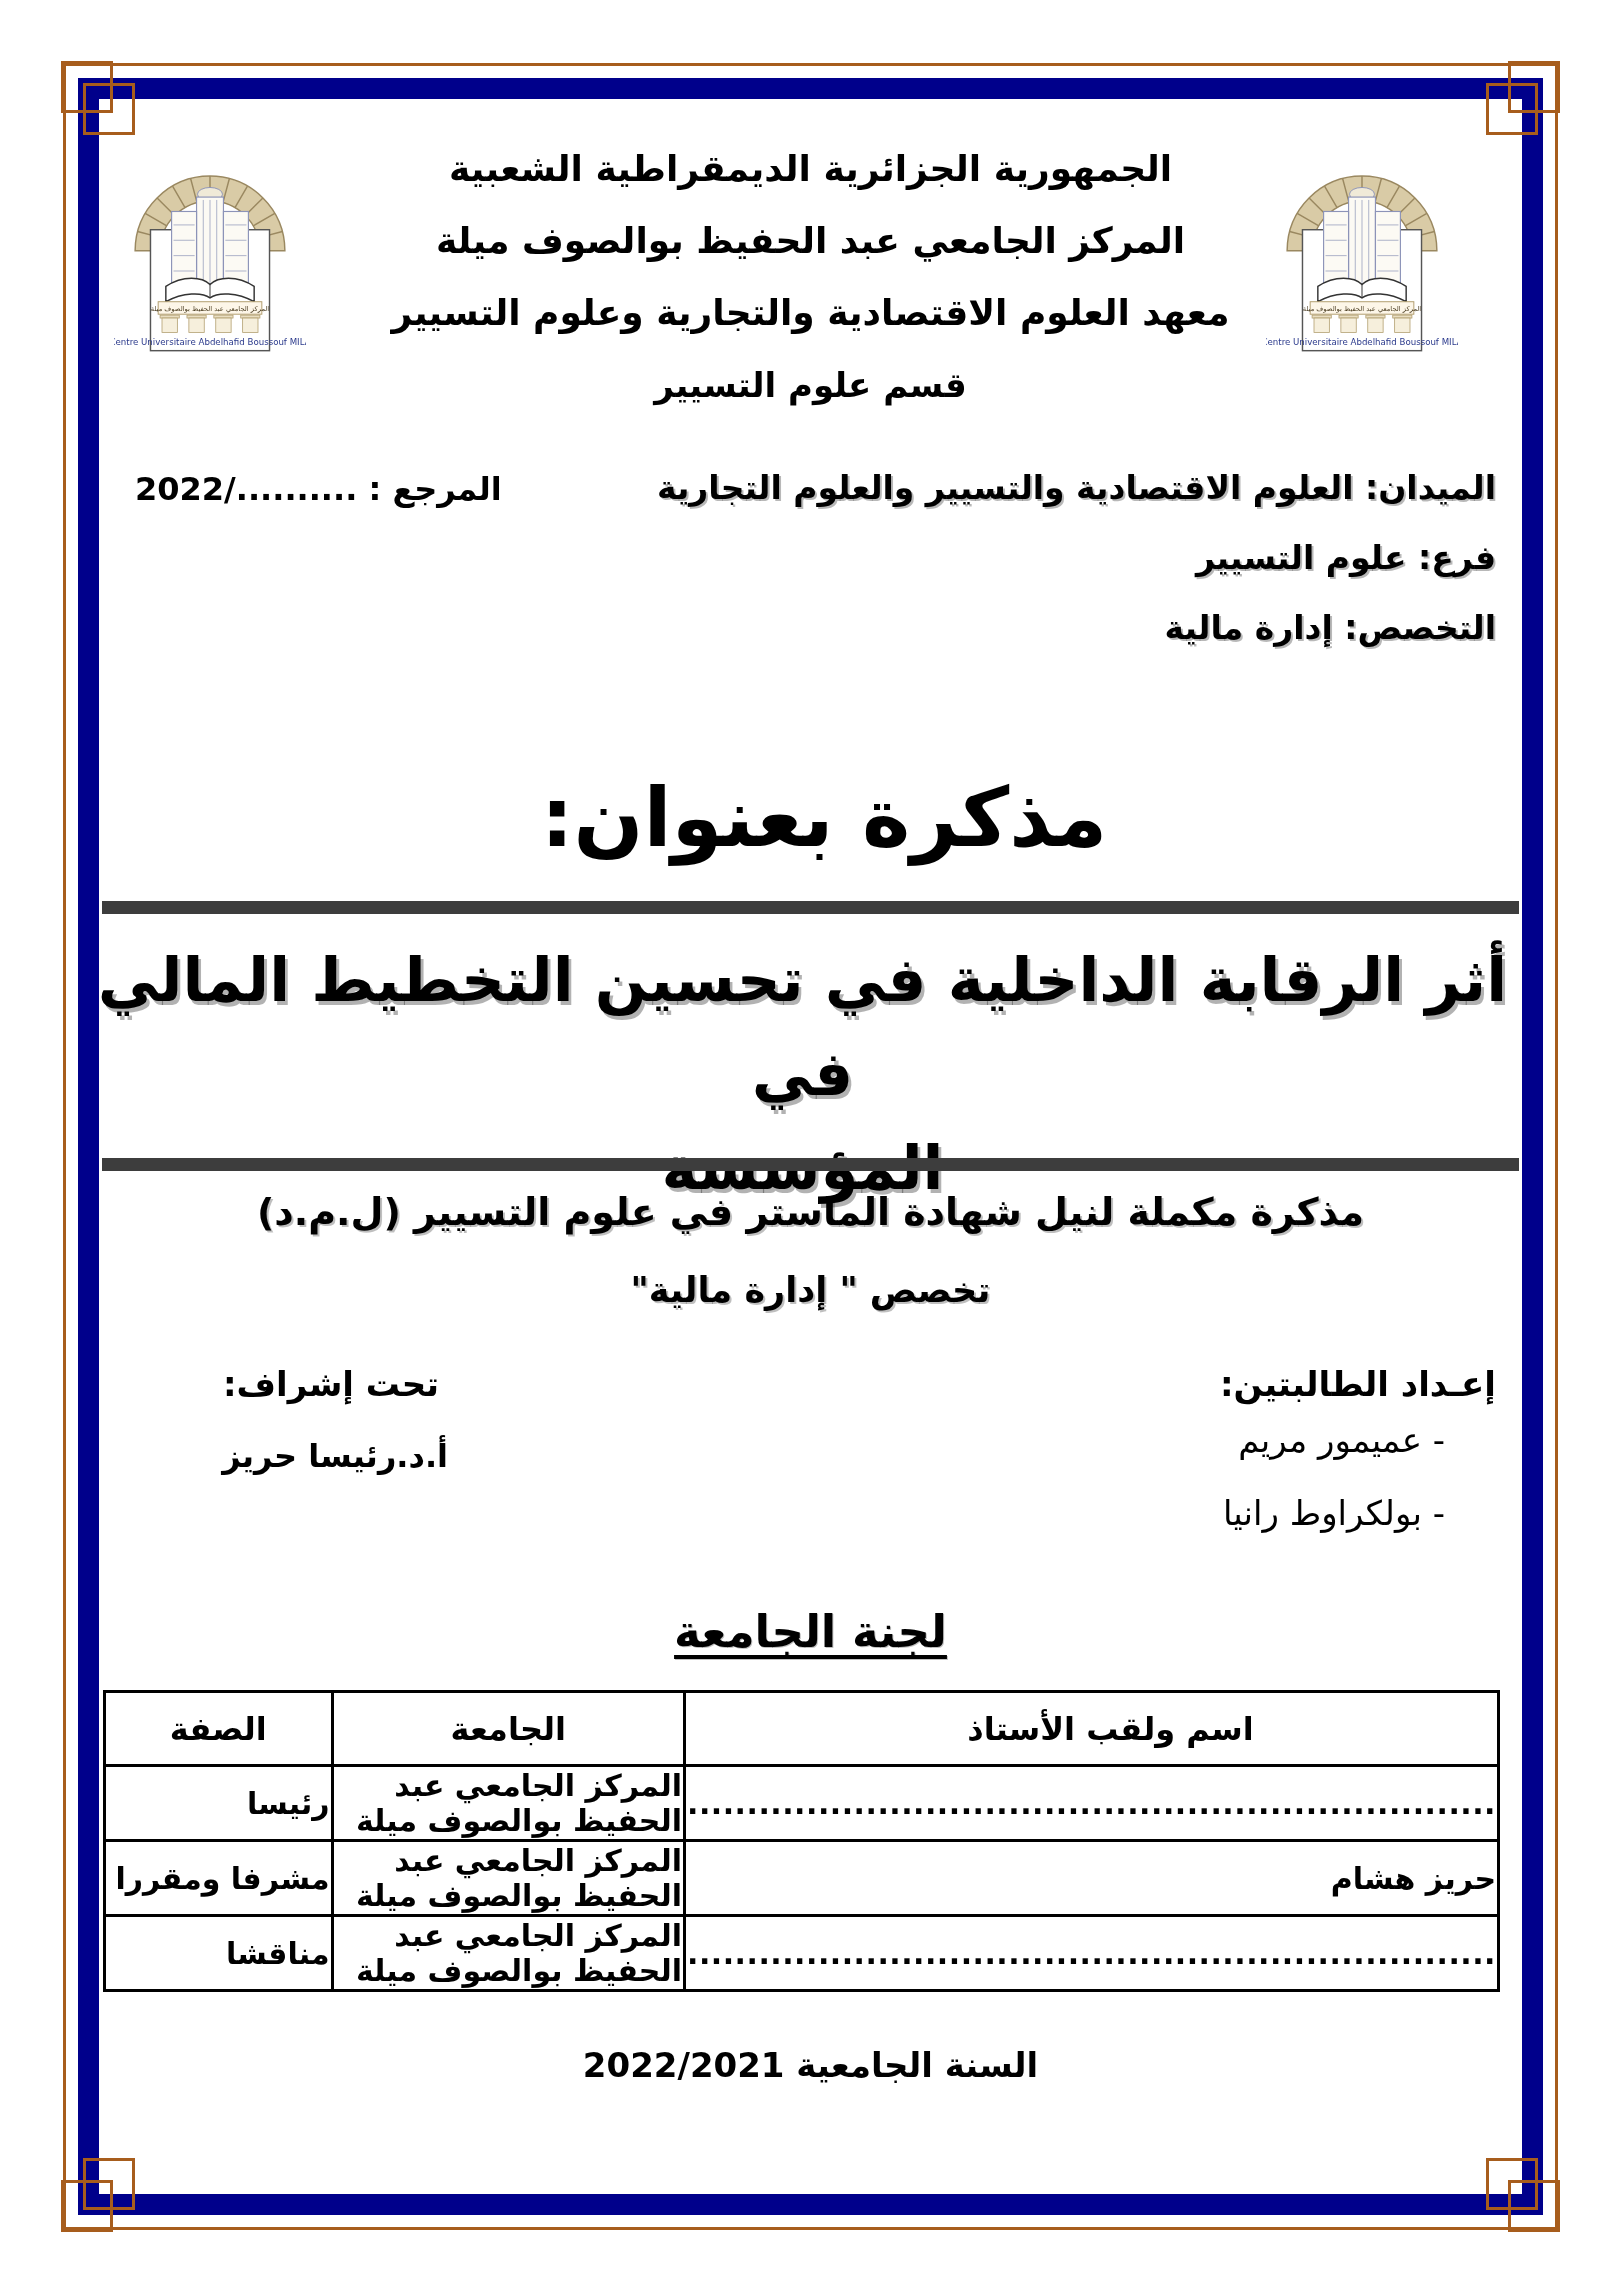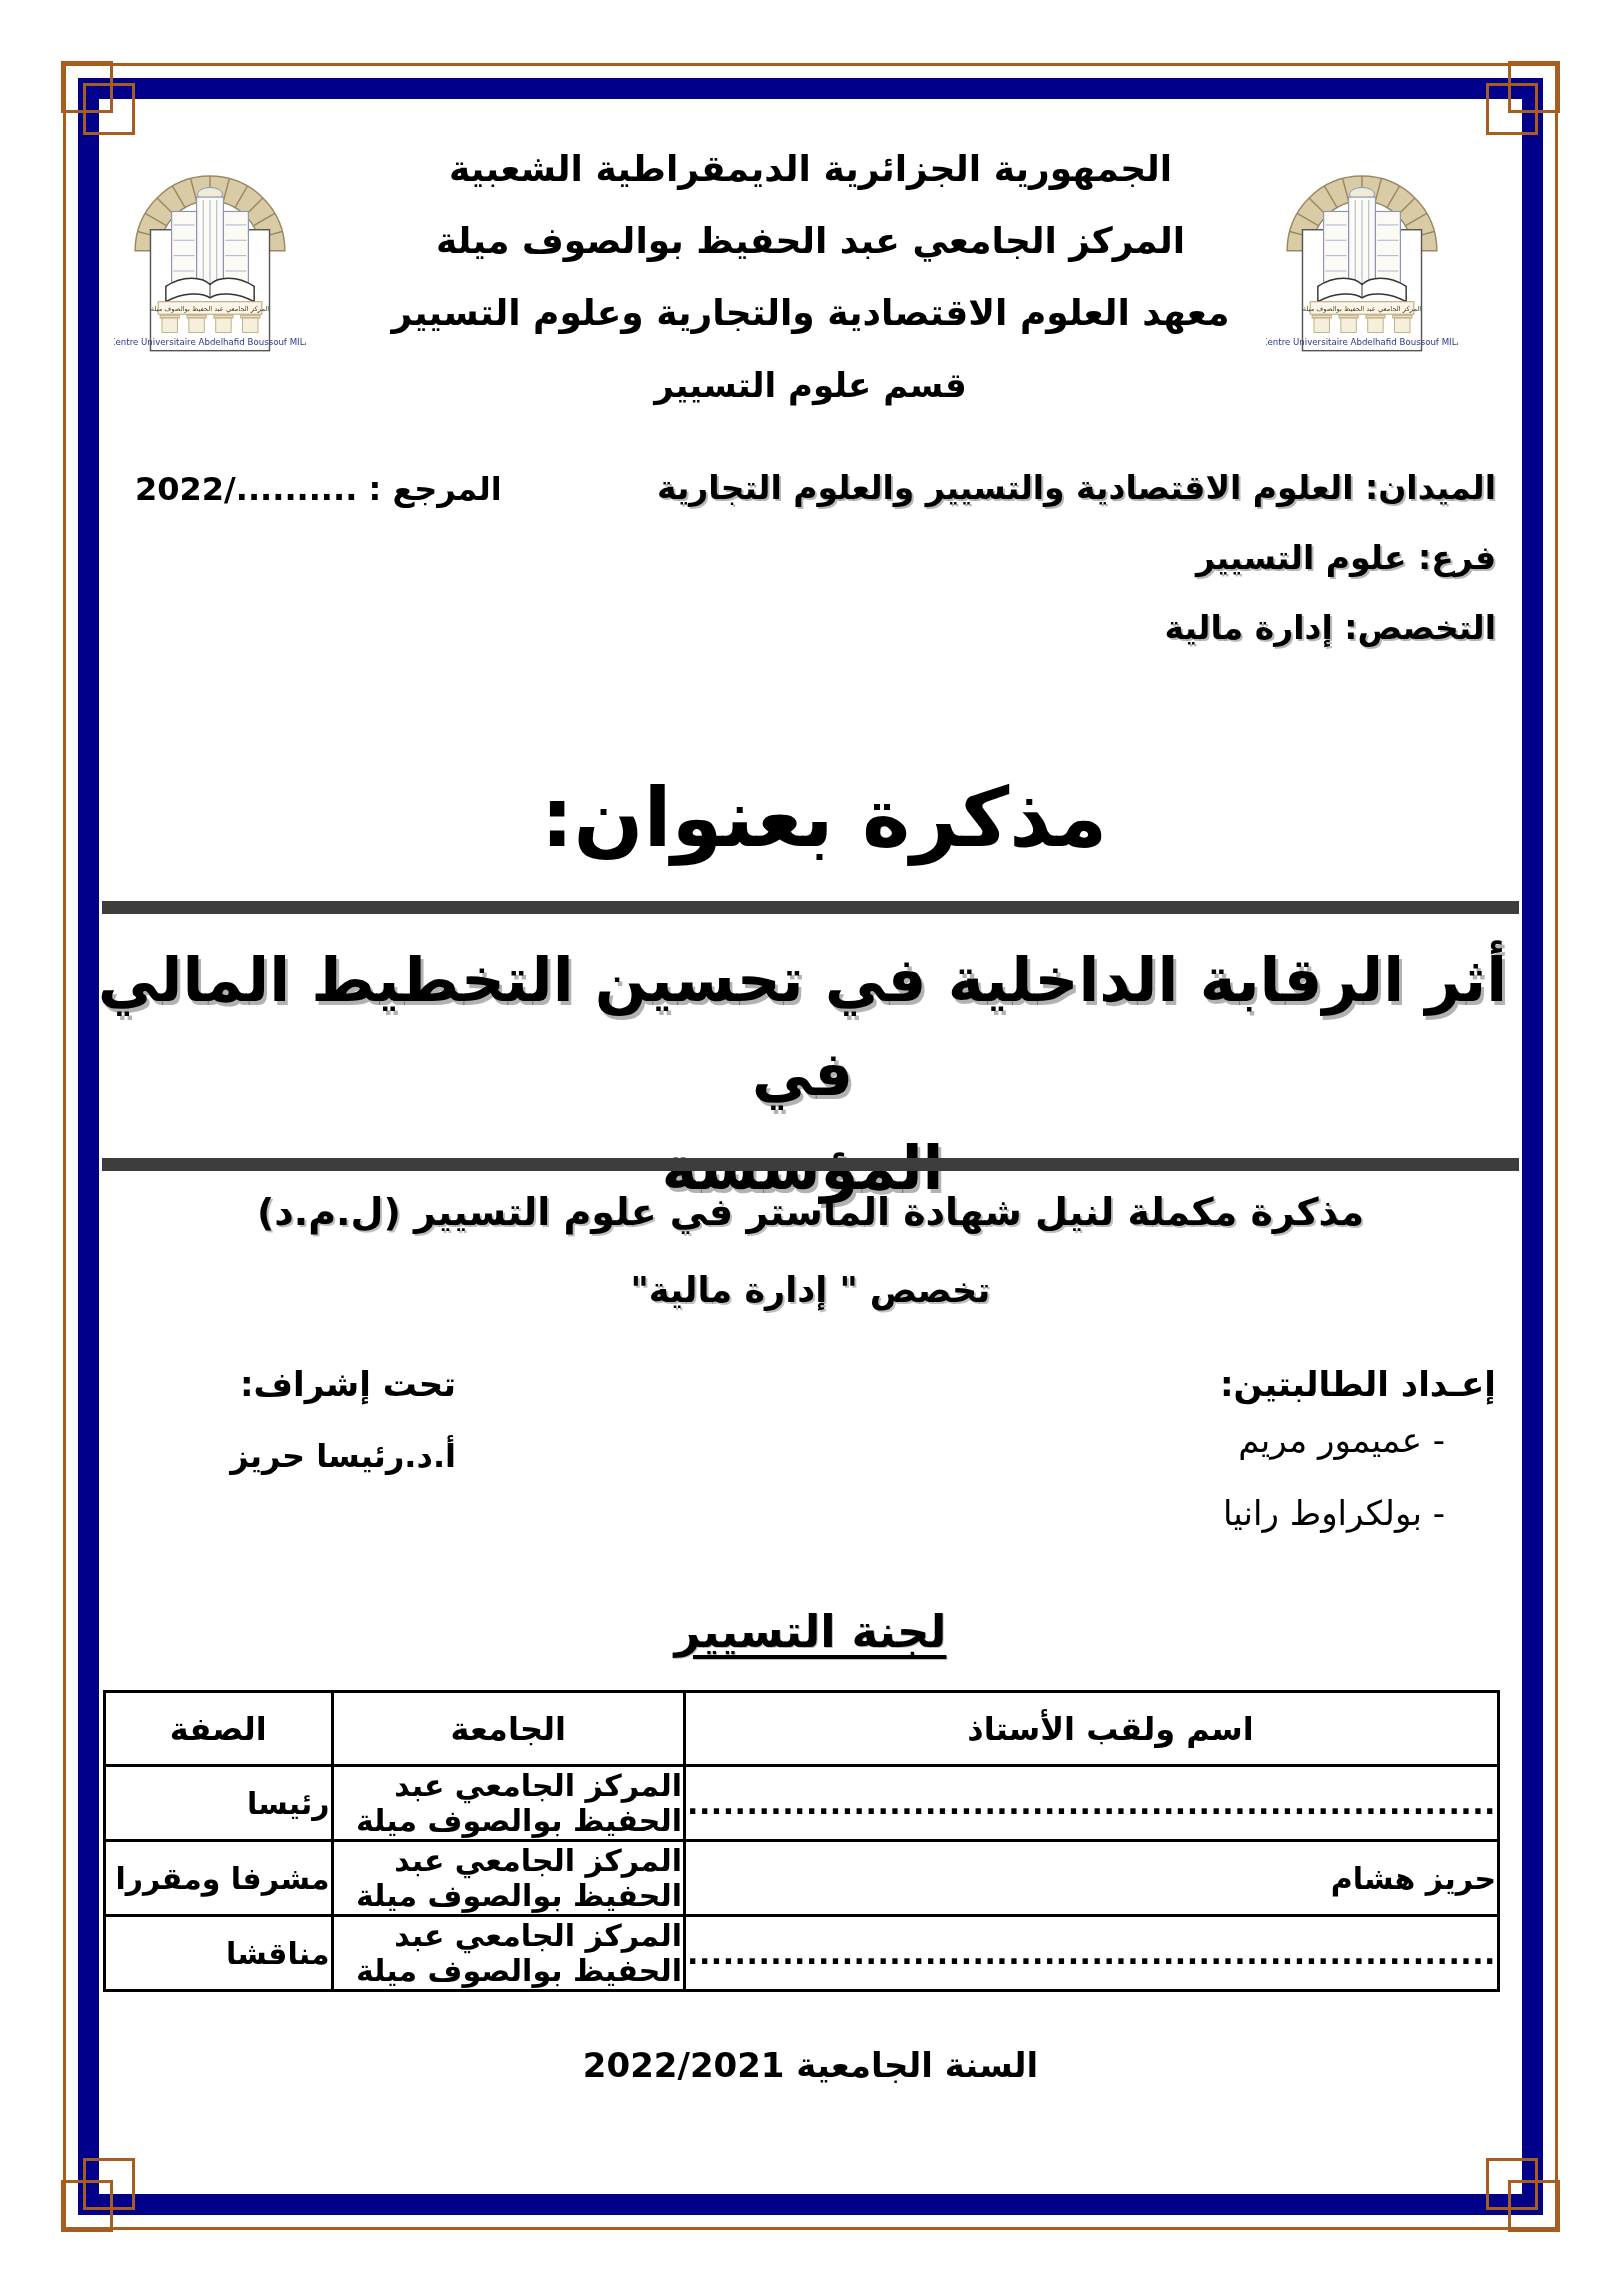--- a/index.html
+++ b/index.html
@@ -44,21 +44,21 @@
     text-shadow:2.9px 3.9px 0 rgba(0,0,0,0.30);}
   .subtitle1{position:absolute;top:1190px;left:0;right:0;text-align:center;
     font-weight:bold;font-size:38px;text-shadow:2px 2px 0 rgba(0,0,0,0.25);}
   .subtitle2{position:absolute;top:1270px;left:0;right:0;text-align:center;
     font-weight:bold;font-size:35px;text-shadow:2px 2px 0 rgba(0,0,0,0.25);}
   
   .students{position:absolute;top:1364px;right:125px;text-align:right;}
   .students .label{font-weight:bold;font-size:34px;}
   .students .item{font-weight:normal;font-size:34px;line-height:73px;margin-right:51px;white-space:nowrap;}
   .students .item:first-of-type{margin-top:13.7px;}
-  .supervisor{position:absolute;top:1364px;left:231px;width:225px;text-align:right;}
+  .supervisor{position:absolute;top:1364px;left:223px;width:225px;text-align:left;}
   .supervisor .label{font-weight:bold;font-size:34px;white-space:nowrap;}
   .supervisor .name{font-weight:bold;font-size:32px;margin-top:33px;white-space:nowrap;}
   
   .committee-heading{position:absolute;top:1605px;left:0;right:0;text-align:center;
     font-weight:bold;font-size:45px;text-shadow:1px 1px 0 rgba(0,0,0,0.25);}
   .committee-heading span{text-decoration:underline;text-underline-offset:7.8px;}
   .committee-table{position:absolute;top:1690px;left:103px;width:1397px;border-collapse:collapse;}
   .committee-table th,.committee-table td{
     border:3.9px solid #000;text-align:center;vertical-align:middle;font-weight:bold;}
   .committee-table th{height:69px;font-size:32px;}
@@ -171,21 +171,21 @@
     <div class="label">إعـداد الطالبتين:</div>
     <div class="item">-  عميمور مريم</div>
     <div class="item">-  بولكراوط رانيا</div>
   </div>
   <div class="supervisor">
     <div class="label">تحت إشراف:</div>
     <div class="name">أ.د.رئيسا حريز</div>
   </div>
 
   <div class="committee-heading">
-    <span>لجنة التسيير</span>
+    <span>لجنة الجامعة</span>
   </div>
   <table class="committee-table">
     <thead>
       <tr>
         <th class="col-name">اسم ولقب الأستاذ</th>
         <th class="col-univ">الجامعة</th>
         <th class="col-role">الصفة</th>
       </tr>
     </thead>
     <tbody>

